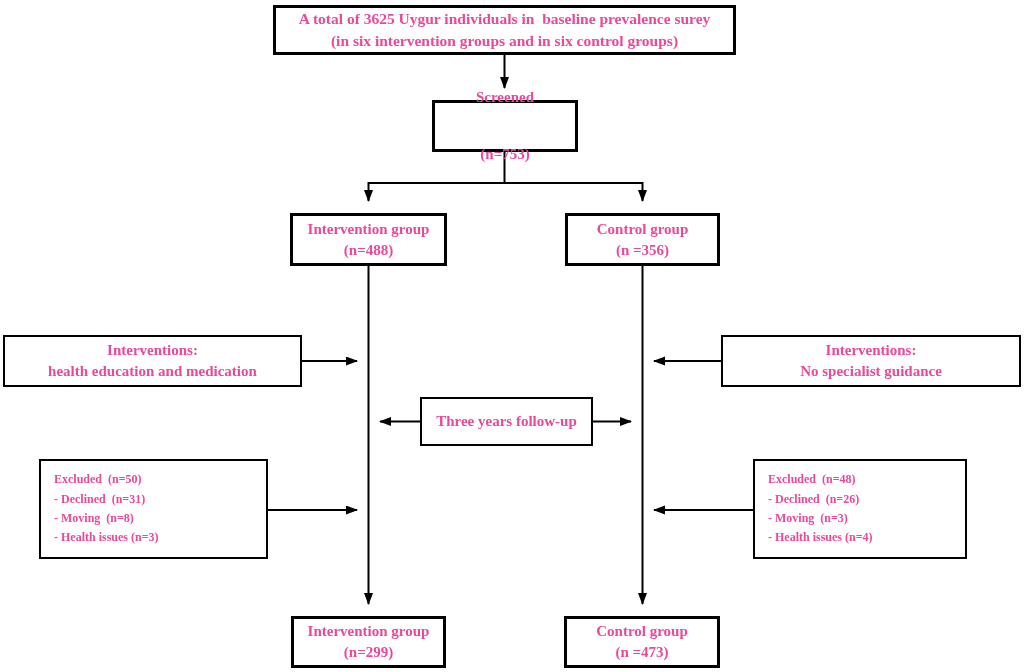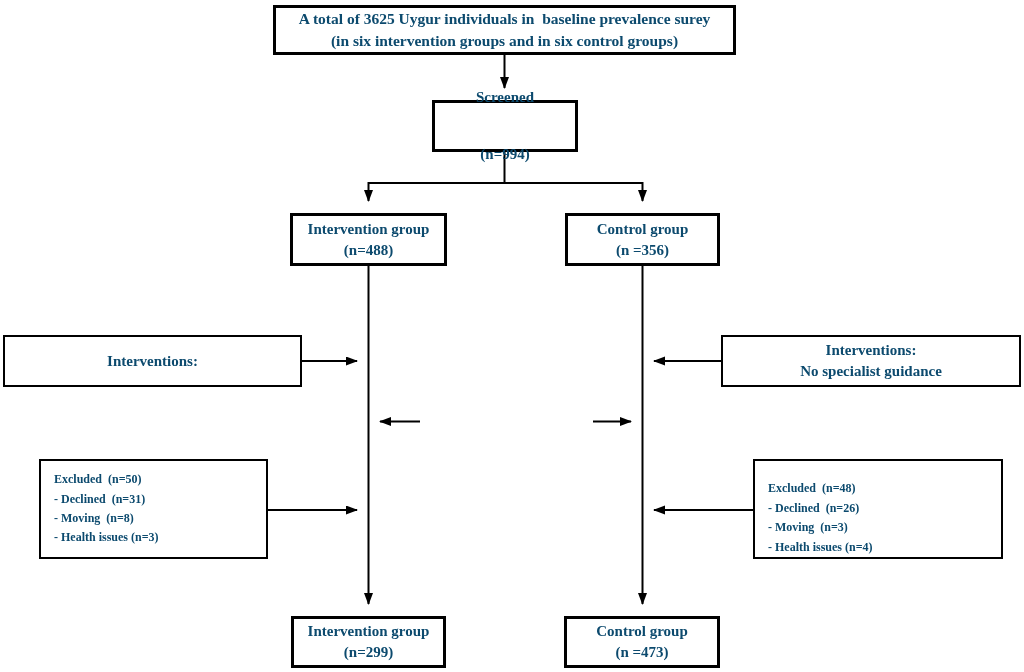--- a/index.html
+++ b/index.html
@@ -24,21 +24,21 @@
     border: 2px solid #000000;
     font-weight: bold;
     font-size: 15px;
     line-height: 21px;
     display: flex;
     flex-direction: column;
     justify-content: center;
     align-items: center;
     text-align: center;
     white-space: pre;
-    color: #0c4a6e;
+    color: #ec4899;
   }
   .box.thick { border-width: 3px; }
   .box.title-box { font-size: 15.5px; line-height: 22px; }
   .box.list-box {
     align-items: flex-start;
     text-align: left;
     font-size: 12px;
     line-height: 19.4px;
     padding-left: 13px;
     justify-content: center;
@@ -79,51 +79,55 @@
     </g>
   </svg>
 
   <div class="box thick title-box" style="left:273px; top:5px; width:463px; height:50px;">
     <div>A total of 3625 Uygur individuals in  baseline prevalence surey</div>
     <div>(in six intervention groups and in six control groups)</div>
   </div>
 
   <div class="box thick" style="left:432px; top:100px; width:146px; height:52px;gap:36px;">
     <div>Screened</div>
-    <div>(n=994)</div>
+    <div>(n=753)</div>
   </div>
 
   <div class="box thick" style="left:290px; top:213px; width:157px; height:53px;">
     <div>Intervention group</div>
     <div>(n=488)</div>
   </div>
 
   <div class="box thick" style="left:565px; top:213px; width:155px; height:53px;">
     <div>Control group</div>
     <div>(n =356)</div>
   </div>
 
   <div class="box" style="left:3px; top:335px; width:299px; height:52px;">
     <div>Interventions:</div>
+    <div>health education and medication</div>
   </div>
 
   <div class="box" style="left:721px; top:335px; width:300px; height:52px;">
     <div>Interventions:</div>
     <div>No specialist guidance</div>
   </div>
 
+  <div class="box" style="left:420px; top:397px; width:173px; height:49px;">
+    <div>Three years follow-up</div>
+  </div>
 
   <div class="box list-box" style="left:39px; top:459px; width:229px; height:100px;">
     <div>Excluded  (n=50)</div>
     <div>- Declined  (n=31)</div>
     <div>- Moving  (n=8)</div>
     <div>- Health issues (n=3)</div>
   </div>
 
-  <div class="box list-box" style="left:753px; top:459px; width:250px; height:100px;justify-content:flex-end;">
+  <div class="box list-box" style="left:753px; top:459px; width:214px; height:100px;">
     <div>Excluded  (n=48)</div>
     <div>- Declined  (n=26)</div>
     <div>- Moving  (n=3)</div>
     <div>- Health issues (n=4)</div>
   </div>
 
   <div class="box thick" style="left:291px; top:616px; width:155px; height:52px;">
     <div>Intervention group</div>
     <div>(n=299)</div>
   </div>

